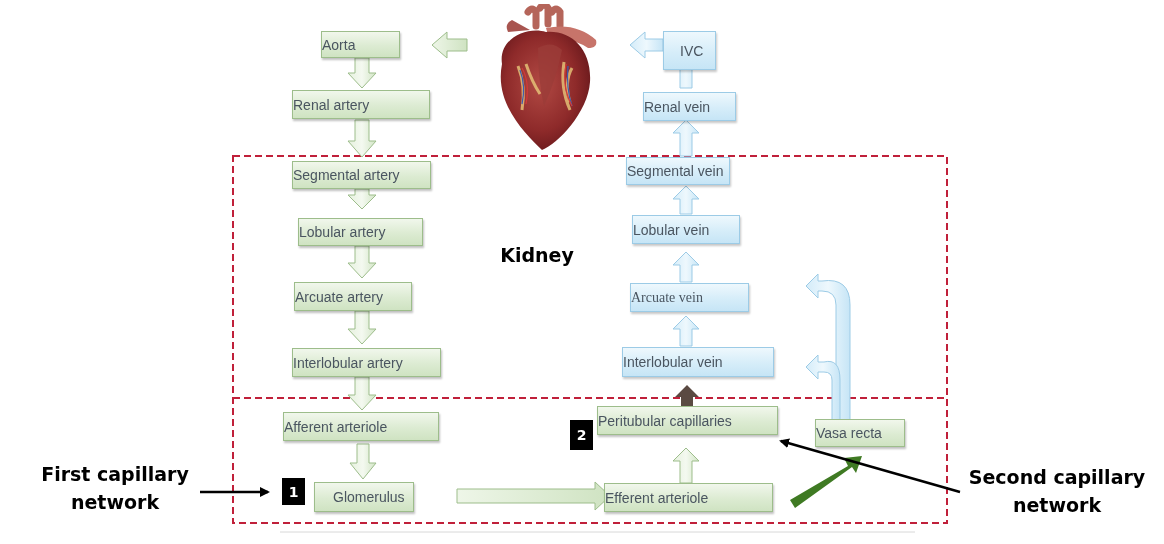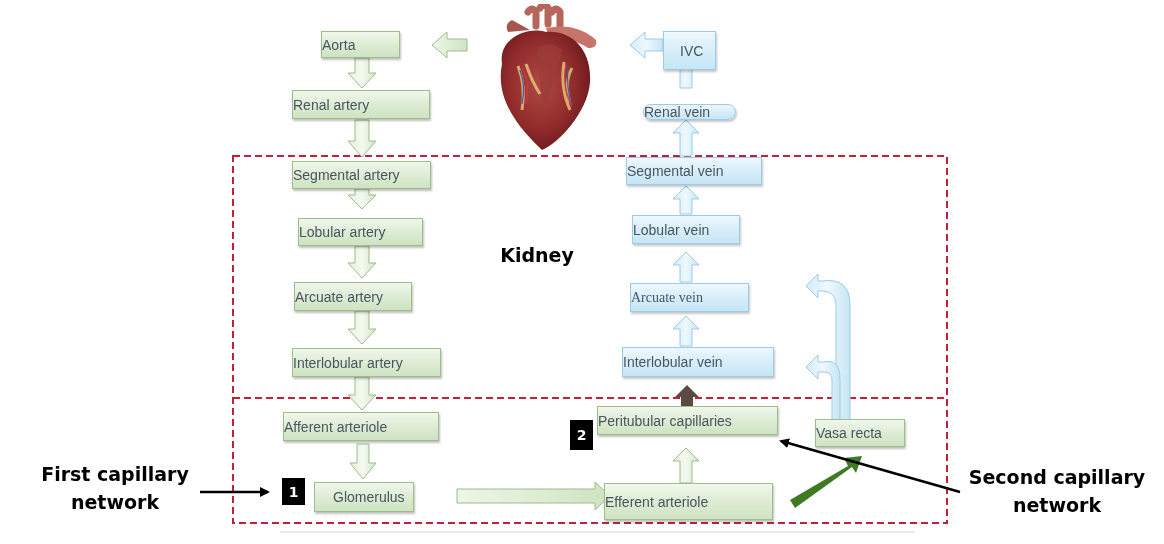--- a/index.html
+++ b/index.html
@@ -116,40 +116,40 @@
 <div class="node green" style="left:283px;top:412px;width:156px;height:29px;">
     <span>Afferent arteriole</span>
   </div>
 <div class="node green" style="left:314px;top:482px;width:100px;height:30px;padding-left:18px;">
     <span>Glomerulus</span>
   </div>
 
 <div class="node blue" style="left:663px;top:31px;width:53px;height:39px;padding-left:16px;">
     <span>IVC</span>
   </div>
-<div class="node blue" style="left:643px;top:104px;width:93px;height:16px;border-radius:12px;">
+<div class="node blue" style="left:643px;top:92px;width:93px;height:29px;">
     <span>Renal vein</span>
   </div>
-<div class="node blue" style="left:626px;top:157px;width:136px;height:28px;">
+<div class="node blue" style="left:626px;top:157px;width:104px;height:28px;">
     <span>Segmental vein</span>
   </div>
 <div class="node blue" style="left:632px;top:215px;width:108px;height:29px;">
     <span>Lobular vein</span>
   </div>
 <div class="node blue" style="left:630px;top:283px;width:119px;height:29px;font-family:Liberation Serif, serif;">
     <span>Arcuate vein</span>
   </div>
 <div class="node blue" style="left:622px;top:347px;width:152px;height:30px;">
     <span>Interlobular vein</span>
   </div>
 
 <div class="node green" style="left:597px;top:406px;width:181px;height:29px;">
     <span>Peritubular capillaries</span>
   </div>
-<div class="node green" style="left:604px;top:483px;width:169px;height:37px;">
+<div class="node green" style="left:604px;top:483px;width:169px;height:29px;">
     <span>Efferent arteriole</span>
   </div>
 <div class="node green" style="left:815px;top:419px;width:90px;height:28px;">
     <span>Vasa recta</span>
   </div>
 
 <div class="badge" style="left:282px;top:478px;width:23px;height:27px;">1</div>
 <div class="badge" style="left:570px;top:420px;width:23px;height:30px;">2</div>
 
 <div class="label-big" style="left:490px;top:241px;width:94px;">Kidney</div>

